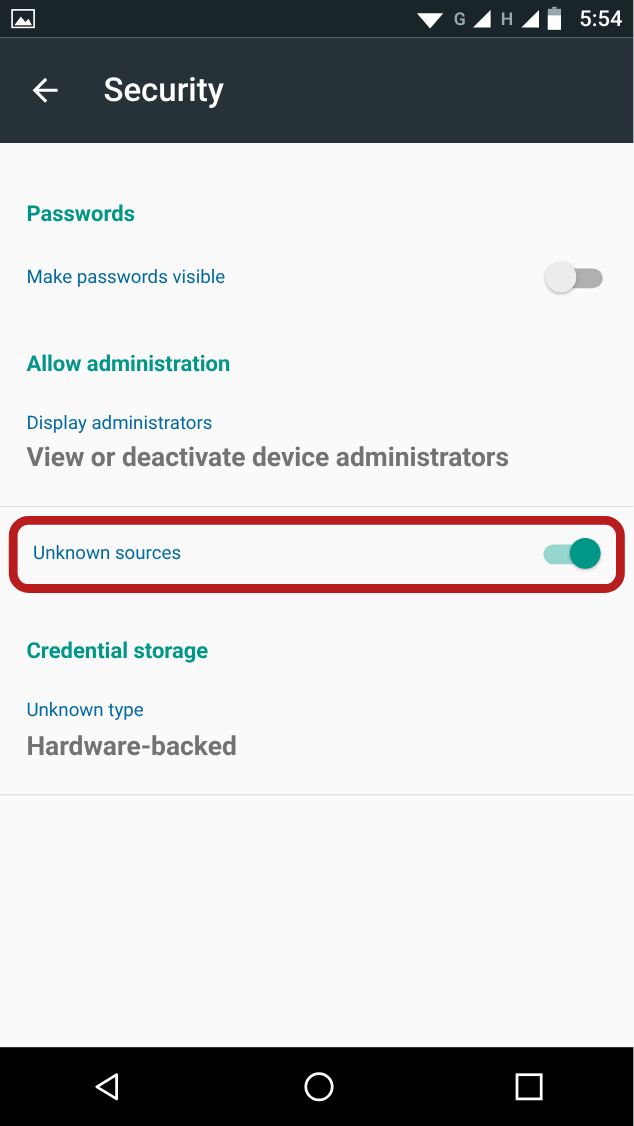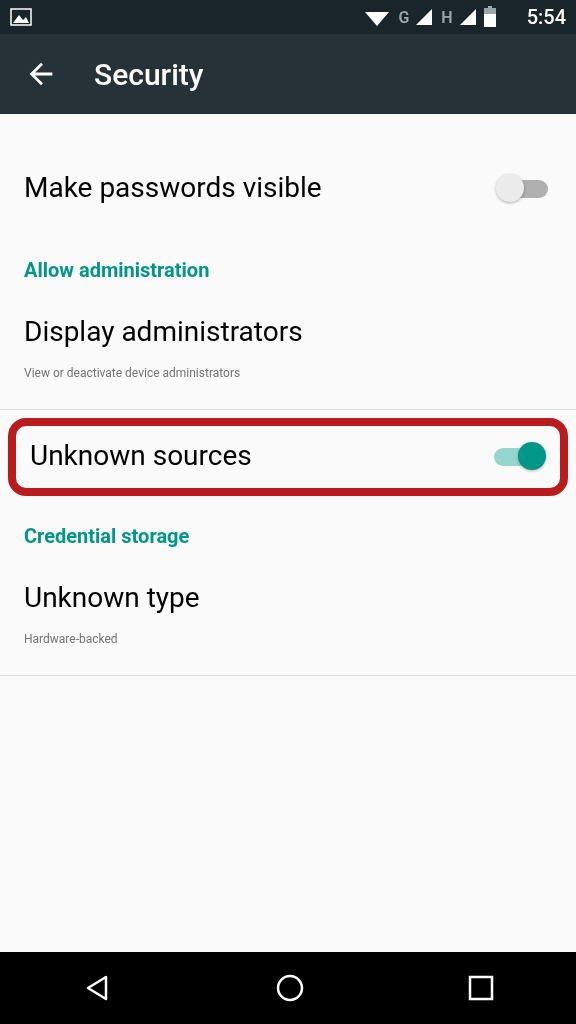--- a/index.html
+++ b/index.html
@@ -31,31 +31,31 @@
     }
     .status-right {
       display: flex;
       align-items: center;
       gap: 6px;
     }
     .status-right svg { display: block; }
     .status-time {
       font-size: 20px;
       font-weight: 500;
-      margin-left: 24px;
+      margin-left: 10px;
     }
     .net-label {
       font-size: 16px;
       font-weight: 600;
       color: #9aa6ab;
       margin-left: 2px;
     }
     
     .app-bar {
-      height: 80px;
+      height: 96px;
       background: #263238;
       display: flex;
       align-items: center;
       padding: 0 24px;
       gap: 36px;
     }
     .back-arrow {
       color: #fff;
       width: 34px;
       height: 34px;
@@ -80,29 +80,30 @@
       display: flex;
       align-items: center;
       justify-content: space-between;
       gap: 20px;
     }
     .item-texts {
       flex: 1;
       min-width: 0;
     }
     .item-title {
-      color: #000000;
-      font-size: 28px;
+      color: #0369a1;
+      font-size: 17px;
       line-height: 1.3;
     }
     .item-sub {
       color: #737373;
-      font-size: 12px;
+      font-size: 24px;
       line-height: 1.35;
-      margin-top: 14px;
+      margin-top: 4px;
+      font-weight: bold;
     }
     .divider {
       height: 1px;
       background: #dcdcdc;
       margin-top: 8px;
     }
     
     .toggle {
       width: 56px;
       height: 28px;
@@ -187,20 +188,21 @@
 
 <div class="app-bar">
   <svg class="back-arrow" viewBox="0 0 24 24">
     <path d="M20 11H7.8l5.6-5.6L12 4l-8 8 8 8 1.4-1.4L7.8 13H20z" fill="#fff"></path>
   </svg>
   <div class="app-title">Security</div>
 </div>
 
 <div class="content">
 
+  <div class="section-header">Passwords</div>
 
   <div class="item">
     <div class="item-texts">
       <div class="item-title">Make passwords visible</div>
     </div>
     <div class="toggle off">
       <div class="toggle-track"></div>
       <div class="toggle-thumb"></div>
     </div>
   </div>
@@ -219,21 +221,21 @@
   <div class="highlight">
     <div class="item-texts">
       <div class="item-title">Unknown sources</div>
     </div>
     <div class="toggle on">
       <div class="toggle-track"></div>
       <div class="toggle-thumb"></div>
     </div>
   </div>
 
-  <div class="section-header" style="padding-top:28px;">Credential storage</div>
+  <div class="section-header" style="padding-top:40px;">Credential storage</div>
 
   <div class="item">
     <div class="item-texts">
       <div class="item-title">Unknown type</div>
       <div class="item-sub">Hardware-backed</div>
     </div>
   </div>
 
   <div class="divider"></div>
 

